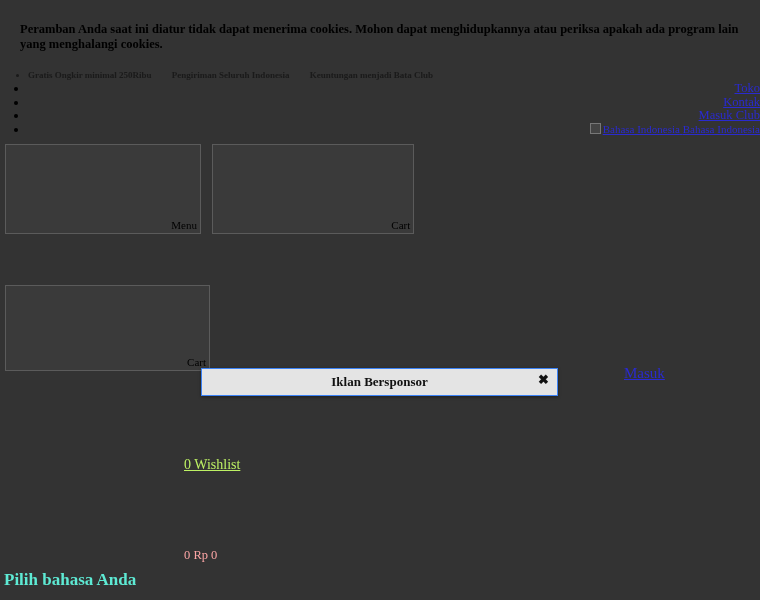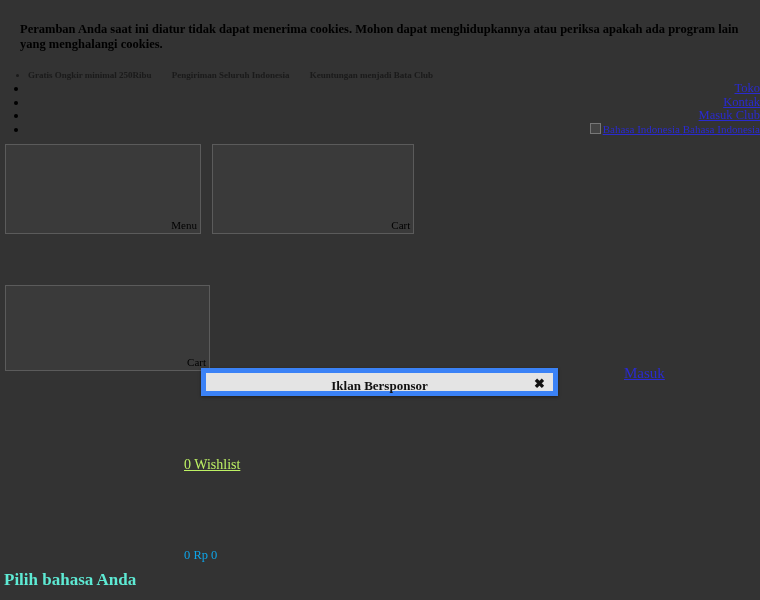--- a/index.html
+++ b/index.html
@@ -126,39 +126,39 @@
     left: 184px;
     color: #bef264;
     text-decoration: underline;
     font-size: 14px;
   }
   .cart-total {
     position: absolute;
     top: 548px;
     left: 184px;
     font-size: 12.5px;
-    color: #0ea5e9;
+    color: #fca5a5;
   }
   .lang-heading {
     position: absolute;
     top: 570px;
     left: 4px;
     font-size: 17px;
     font-weight: bold;
     color: #5eead4;
     margin: 0;
   }
   .ad-modal {
     position: absolute;
     top: 368px;
     left: 201px;
     width: 357px;
     height: 28px;
     background: #e4e4e4;
-    border: 5px solid #3b82f6;
+    border: 1px solid #3b82f6;
     box-shadow: 0 1px 3px rgba(0,0,0,0.4);
     box-sizing: border-box;
   }
   .ad-modal .ad-title {
     position: absolute;
     left: 0;
     right: 0;
     top: 5px;
     text-align: center;
     font-size: 13px;

